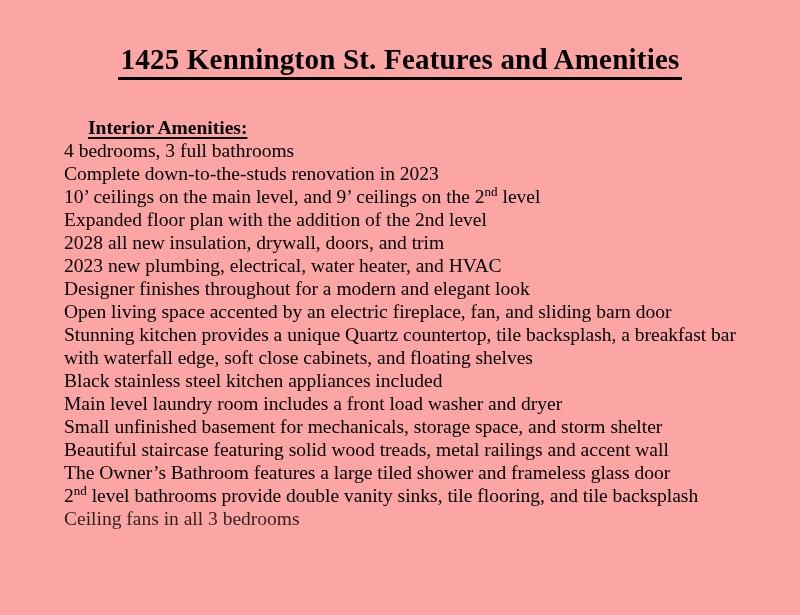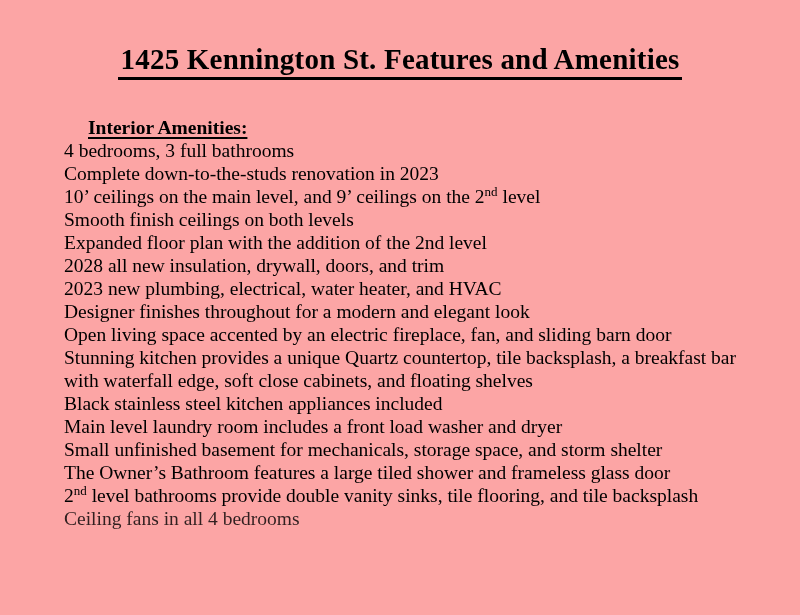--- a/index.html
+++ b/index.html
@@ -66,42 +66,42 @@
 
   <div class="content">
     <div class="section-heading">Interior Amenities:</div>
 
     <div class="item"><span>4 bedrooms, 3 full bathrooms</span><sup></sup><span></span></div>
 
     <div class="item"><span>Complete down-to-the-studs renovation in 2023</span><sup></sup><span></span></div>
 
     <div class="item"><span>10’ ceilings on the main level, and 9’ ceilings on the 2</span><sup>nd</sup><span> level</span></div>
 
-    <div class="item"><span>Smooth finish ceilings on both levels</span><sup></sup><span></span></div>
 
     <div class="item"><span>Expanded floor plan with the addition of the 2nd level</span><sup></sup><span></span></div>
 
     <div class="item"><span>2028 all new insulation, drywall, doors, and trim</span><sup></sup><span></span></div>
 
     <div class="item"><span>2023 new plumbing, electrical, water heater, and HVAC</span><sup></sup><span></span></div>
 
     <div class="item"><span>Designer finishes throughout for a modern and elegant look</span><sup></sup><span></span></div>
 
     <div class="item"><span>Open living space accented by an electric fireplace, fan, and sliding barn door</span><sup></sup><span></span></div>
 
     <div class="item"><span>Stunning kitchen provides a unique Quartz countertop, tile backsplash, a breakfast bar with waterfall edge, soft close cabinets, and floating shelves</span><sup></sup><span></span></div>
 
     <div class="item"><span>Black stainless steel kitchen appliances included</span><sup></sup><span></span></div>
 
     <div class="item"><span>Main level laundry room includes a front load washer and dryer</span><sup></sup><span></span></div>
 
     <div class="item"><span>Small unfinished basement for mechanicals, storage space, and storm shelter</span><sup></sup><span></span></div>
 
+    <div class="item"><span>Beautiful staircase featuring solid wood treads, metal railings and accent wall</span><sup></sup><span></span></div>
 
     <div class="item"><span>The Owner’s Bathroom features a large tiled shower and frameless glass door</span><sup></sup><span></span></div>
 
     <div class="item"><span>2</span><sup>nd</sup><span> level bathrooms provide double vanity sinks, tile flooring, and tile backsplash</span></div>
 
-    <div class="item degraded"><span>Ceiling fans in all 4 bedrooms</span><sup></sup><span></span></div>
+    <div class="item degraded"><span>Ceiling fans in all 3 bedrooms</span><sup></sup><span></span></div>
 
 
   </div>
 </div>
 
 </body></html>

